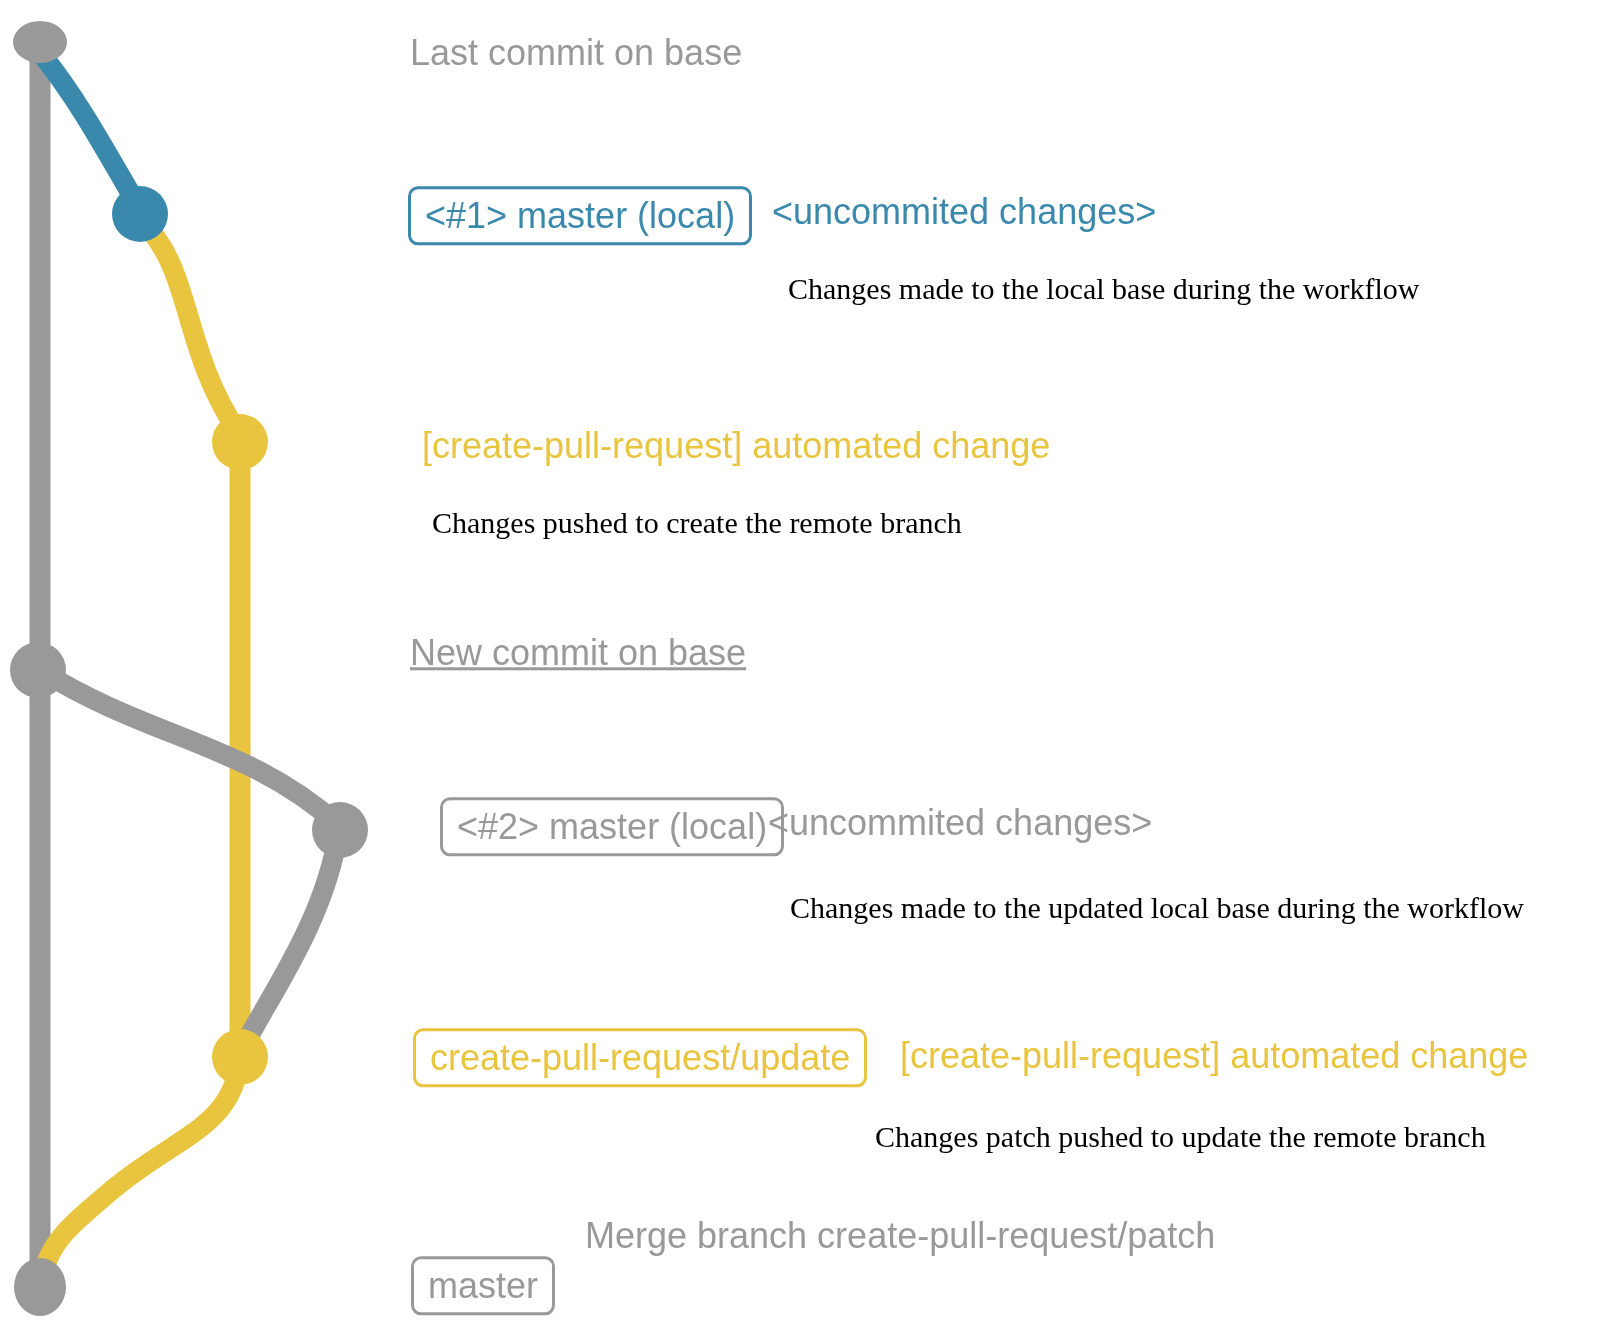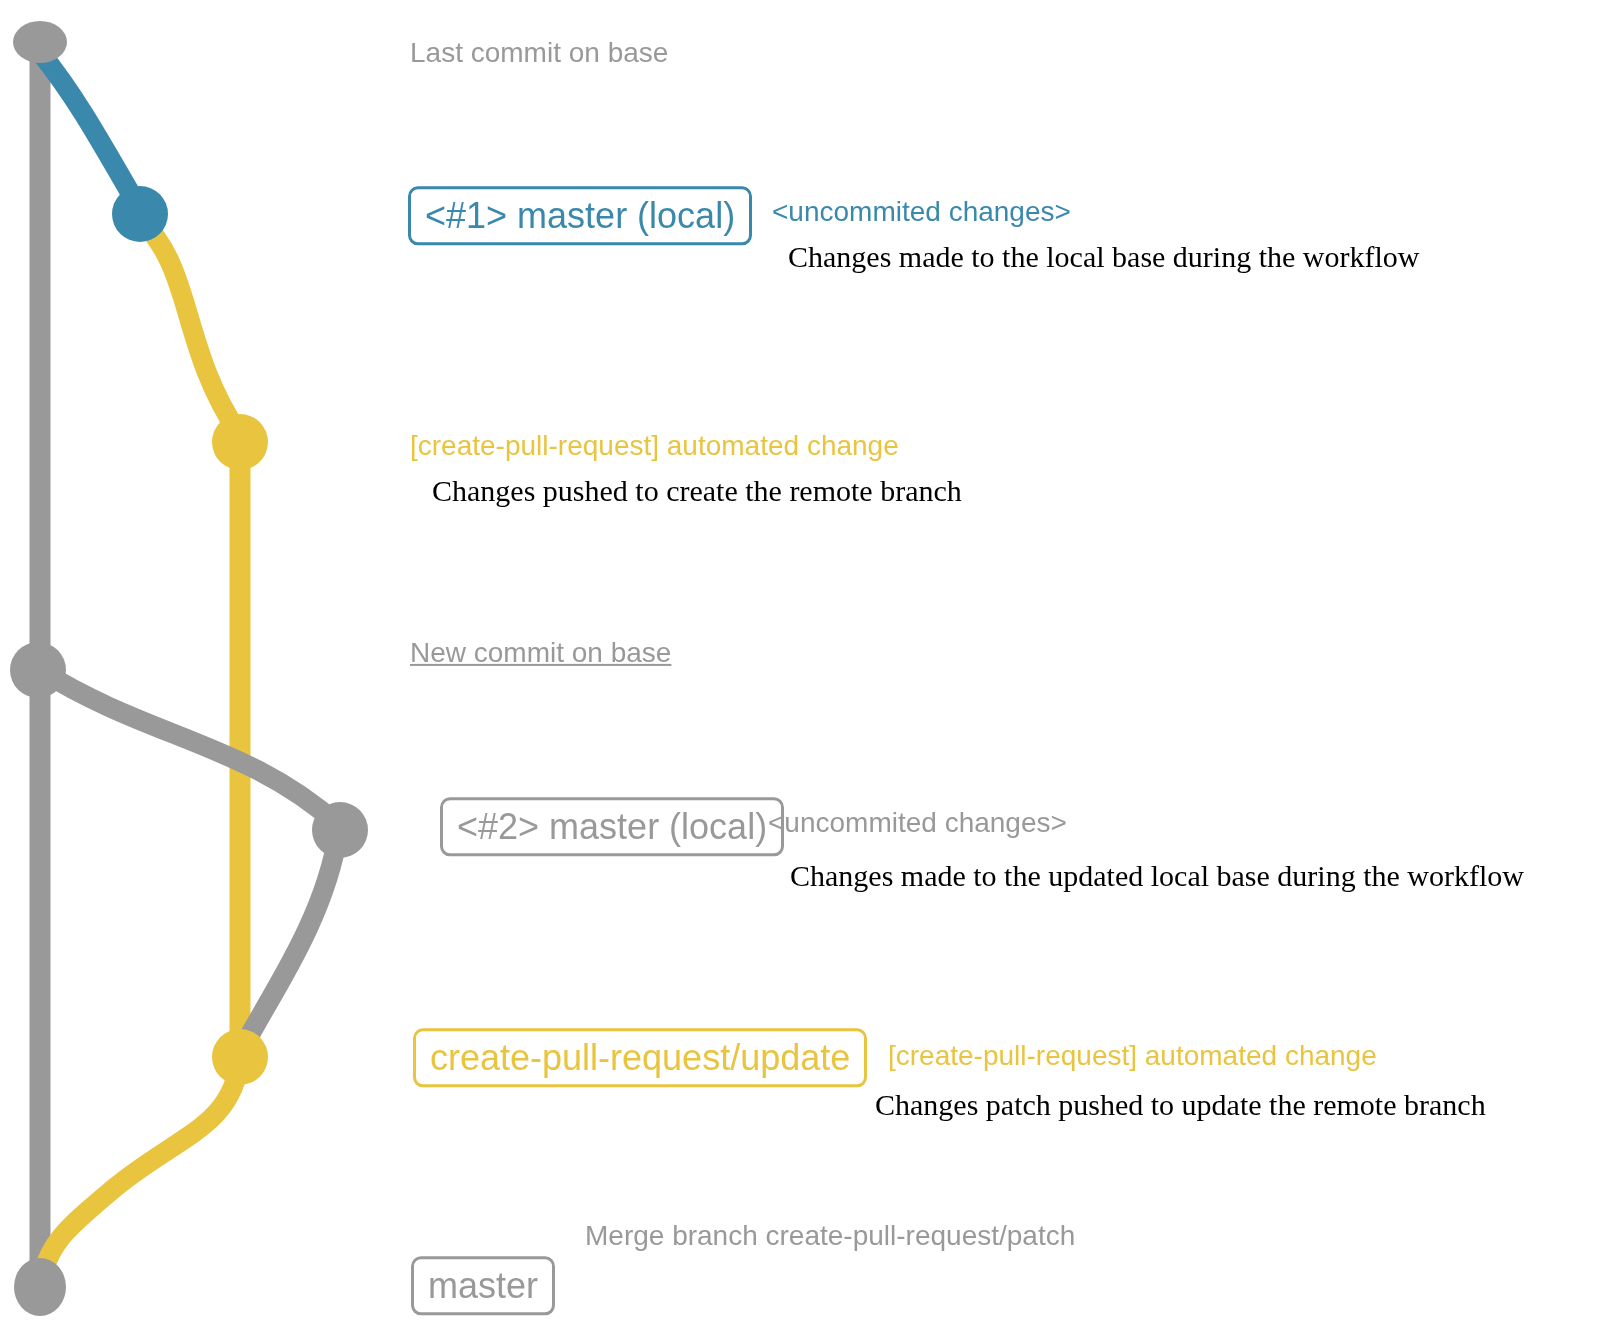--- a/index.html
+++ b/index.html
@@ -14,25 +14,25 @@
   
   .stroke-gray{stroke:var(--gray);}
   .stroke-blue{stroke:var(--blue);}
   .stroke-yellow{stroke:var(--yellow);}
   .fill-gray{fill:var(--gray);}
   .fill-blue{fill:var(--blue);}
   .fill-yellow{fill:var(--yellow);}
   .curve{fill:none;stroke-linecap:round;}
 
   .t{position:absolute;transform:translateY(-50%);white-space:nowrap;line-height:1.15;}
-  .sans{font-size:28px;}
+  .sans{font-size:36px;}
   .gray-t{color:var(--gray);}
   .blue-t{color:var(--blue);}
-  .yellow-t{color:var(--yellow);}
-  .serif{font-family:"Liberation Serif",serif;font-size:30px;color:var(--ink);}
+  .yellow-t{color:var(--yellow);margin-left:12px;}
+  .serif{font-family:"Liberation Serif",serif;font-size:30px;color:var(--ink);margin-top:32px;}
 
   .badge{
     position:absolute;transform:translateY(-50%);
     display:inline-flex;align-items:flex-end;white-space:nowrap;
     border:3px solid;border-radius:10px;
     padding:6px 14px;font-size:36px;line-height:1.15;
     background:var(--background,#fff);
   }
   .badge.blue-b{color:var(--blue);border-color:var(--blue);}
   .badge.gray-b{color:var(--gray);border-color:var(--gray);}

